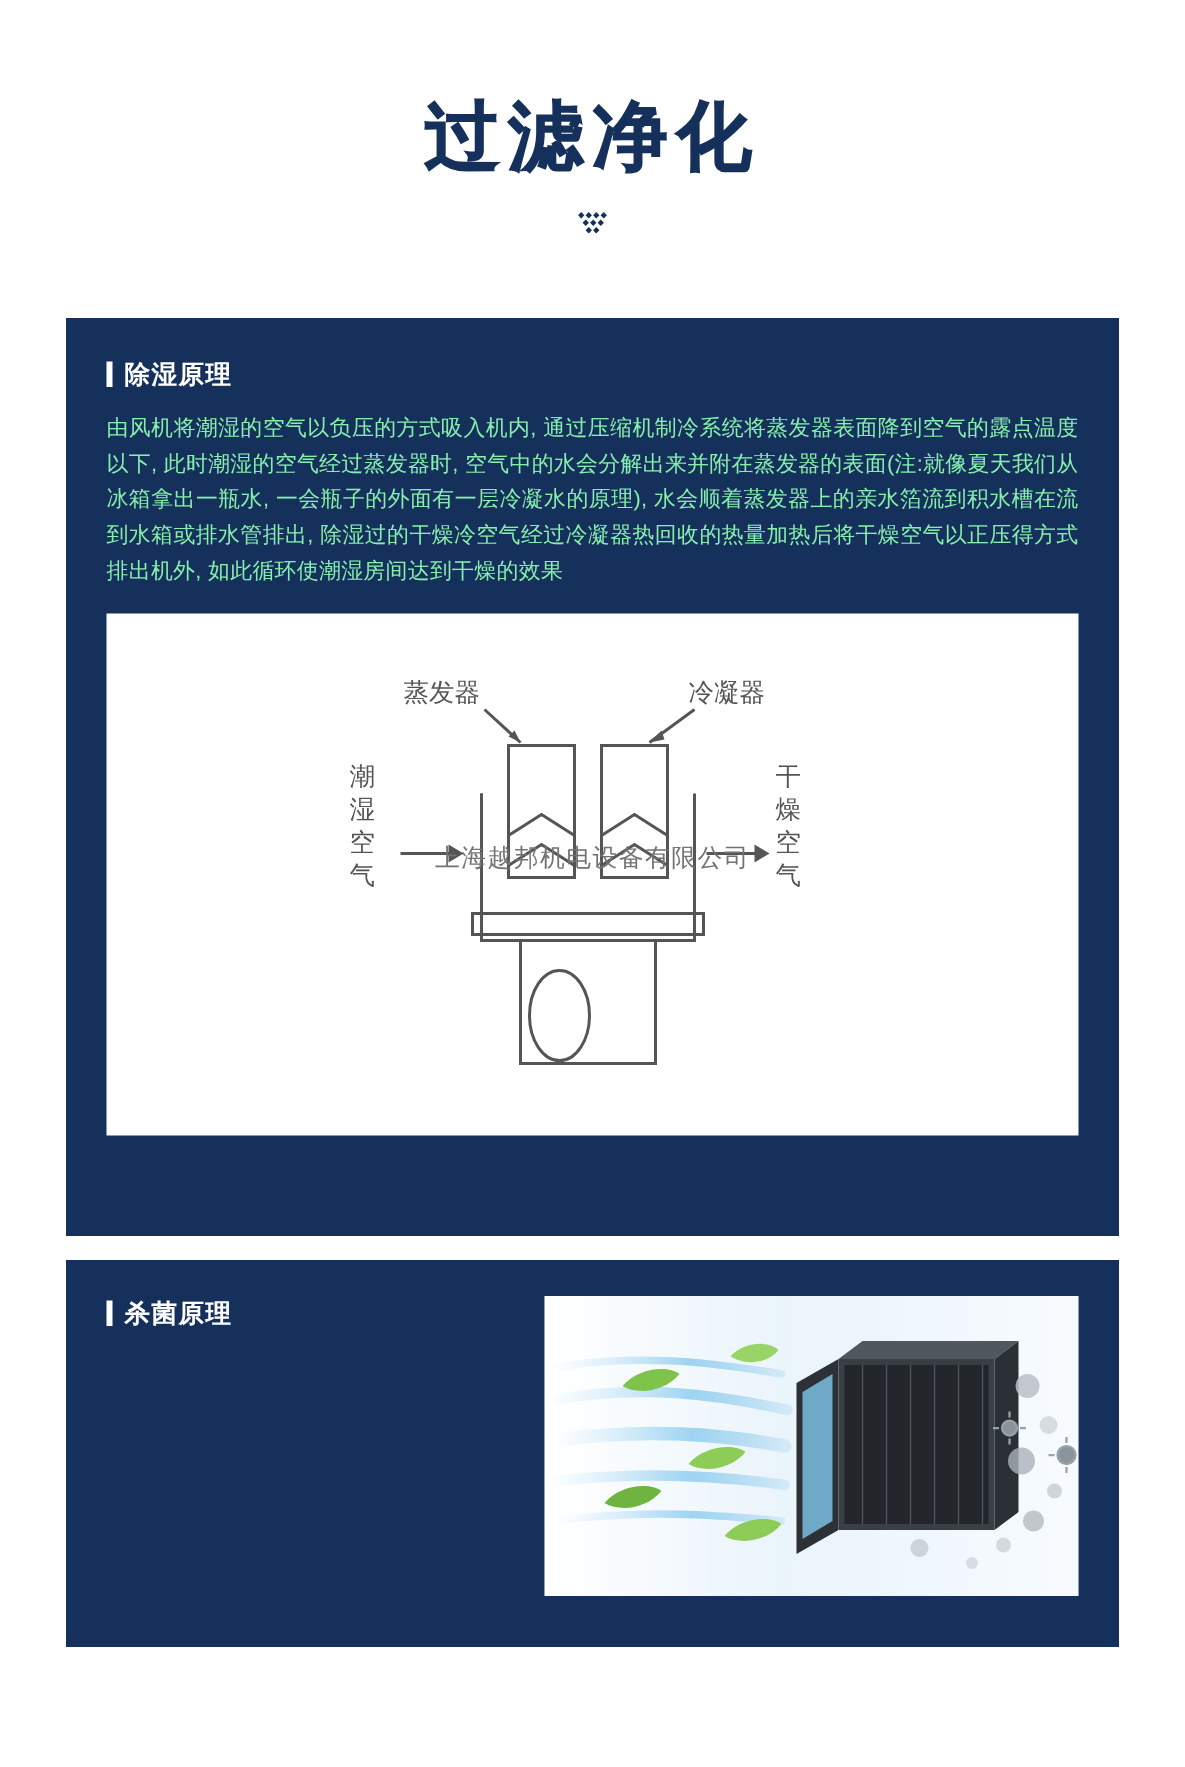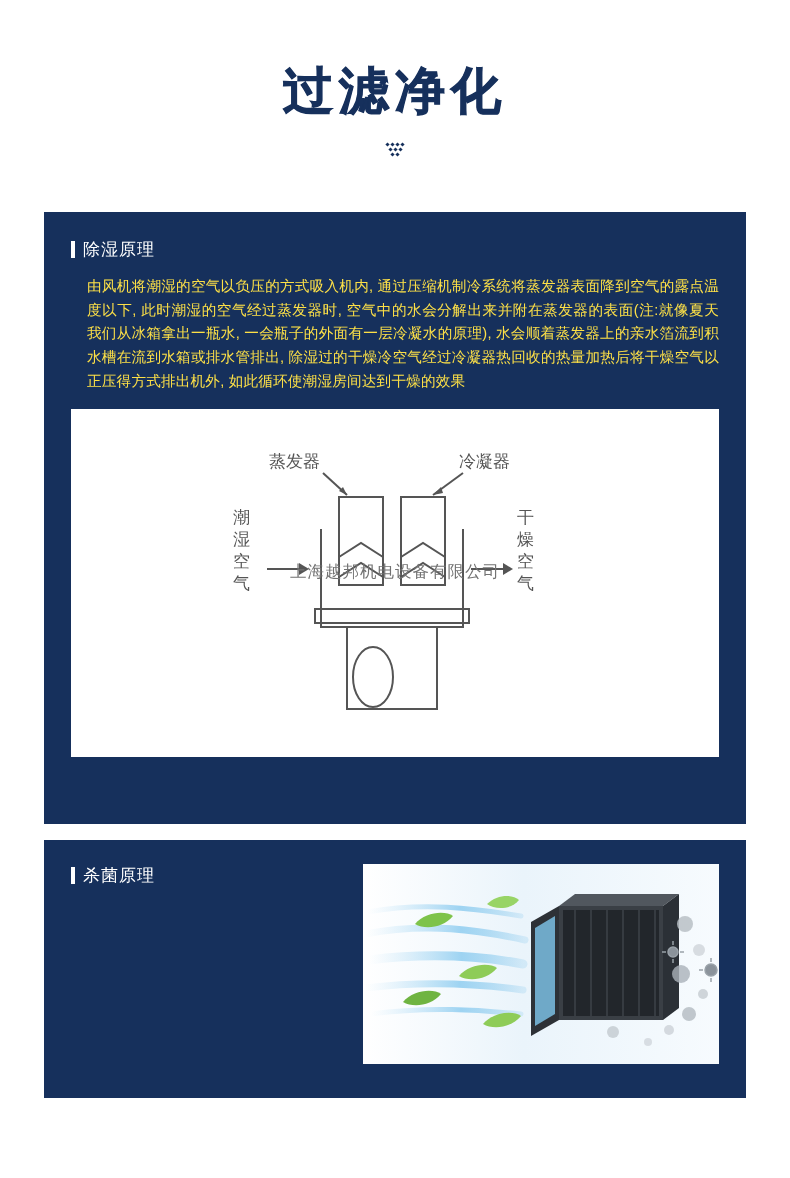--- a/index.html
+++ b/index.html
@@ -79,38 +79,37 @@
   }
   #panel-sterilize {
     top: 840px;
     height: 258px;
     padding: 24px 27px 22px 27px;
   }
   .section-heading {
     display: flex;
     align-items: center;
     font-size: 17px;
-    font-weight: normal;
+    font-weight: bold;
     margin-bottom: 14px;
     letter-spacing: 1px;
   }
   .heading-bar {
     display: inline-block;
     width: 4px;
     height: 17px;
     background: #ffffff;
     margin-right: 8px;
   }
   .body-text {
     font-size: 14.6px;
     line-height: 1.62;
     letter-spacing: 0.2px;
     text-align: justify;
-    color: #fde047;
-    margin-left: 16px;
+    color: #86efac;
   }
   
   .diagram-box {
     margin-top: 16px;
     background: #ffffff;
     height: 348px;
     position: relative;
     overflow: hidden;
     padding-left: 24px;
   }

